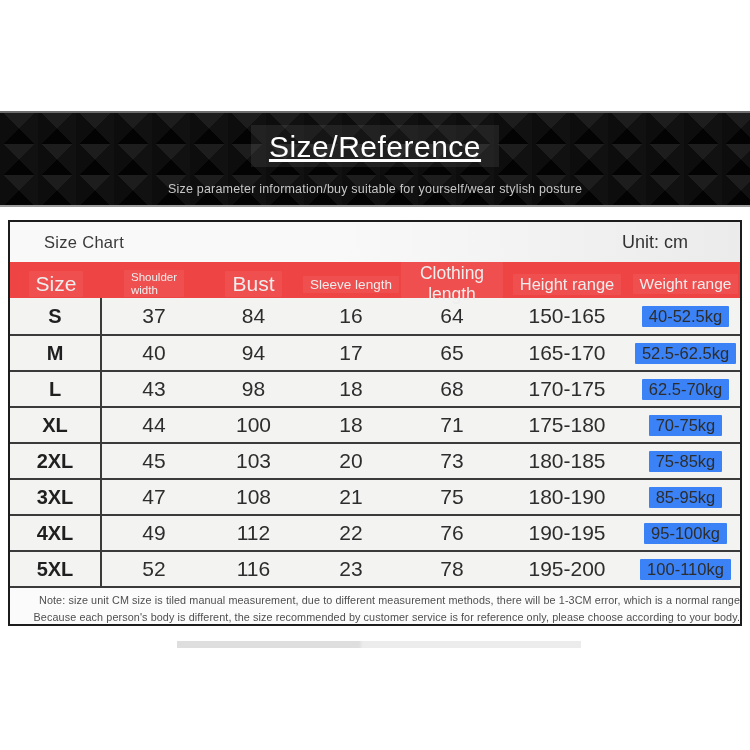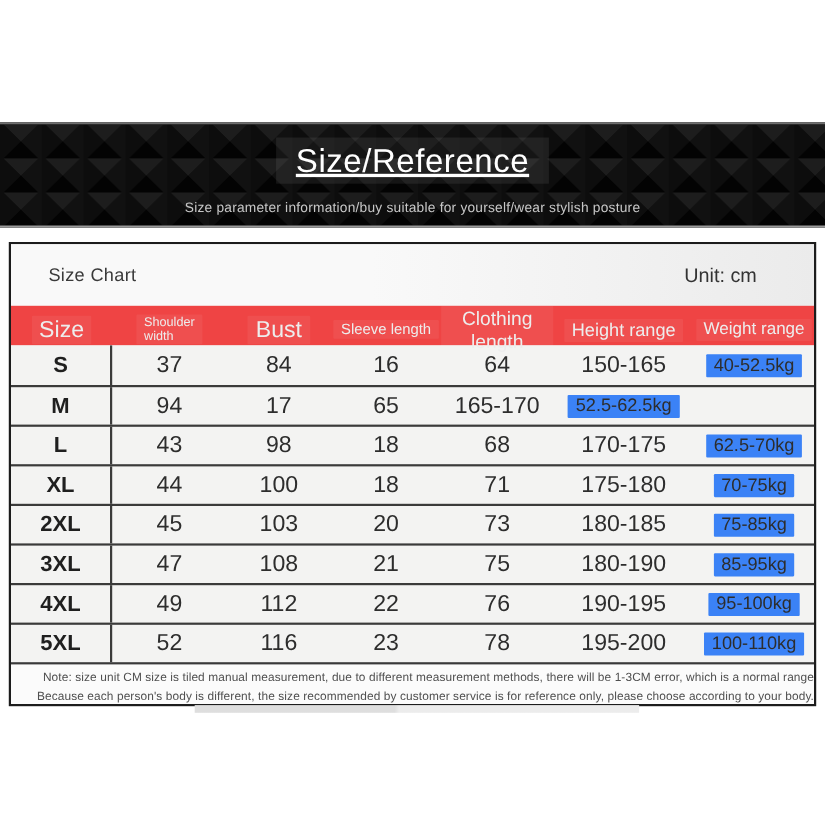--- a/index.html
+++ b/index.html
@@ -32,21 +32,21 @@
   .banner-subtitle {
     margin-top:15px; color:#c7c7c7; font-size:12.5px; letter-spacing:0.2px;
   }
 
   
   .panel {
     position:absolute; left:8px; top:220px; width:734px;
     border:2px solid #1c1c1c; background:#f3f3f2;
   }
   .panel-bar {
-    height:56px; display:flex; align-items:center; justify-content:space-between;
+    height:40px; display:flex; align-items:center; justify-content:space-between;
     background:linear-gradient(to right,#f9f9f9 45%,#ebebeb 100%);
     padding-left:34px; padding-right:52px;
   }
   .panel-caption { font-size:16.5px; color:#3a3a3a; letter-spacing:0.3px; }
   .panel-unit    { font-size:18px;   color:#333333; }
 
   .grid-row {
     display:grid;
     grid-template-columns:92px 104px 95px 100px 102px 128px 109px;
     align-items:center;
@@ -127,20 +127,21 @@
           <div class="tcell col-bust">84</div>
           <div class="tcell col-sleeve">16</div>
           <div class="tcell col-clothing">64</div>
           <div class="tcell col-height">150-165</div>
           <div class="tcell col-weight">
             <span class="wchip">40-52.5kg</span>
           </div>
         </div>
         <div class="trow grid-row">
           <div class="tcell col-size">M</div>
+          <div class="tcell col-shoulder">40</div>
           <div class="tcell col-bust">94</div>
           <div class="tcell col-sleeve">17</div>
           <div class="tcell col-clothing">65</div>
           <div class="tcell col-height">165-170</div>
           <div class="tcell col-weight">
             <span class="wchip">52.5-62.5kg</span>
           </div>
         </div>
         <div class="trow grid-row">
           <div class="tcell col-size">L</div>

